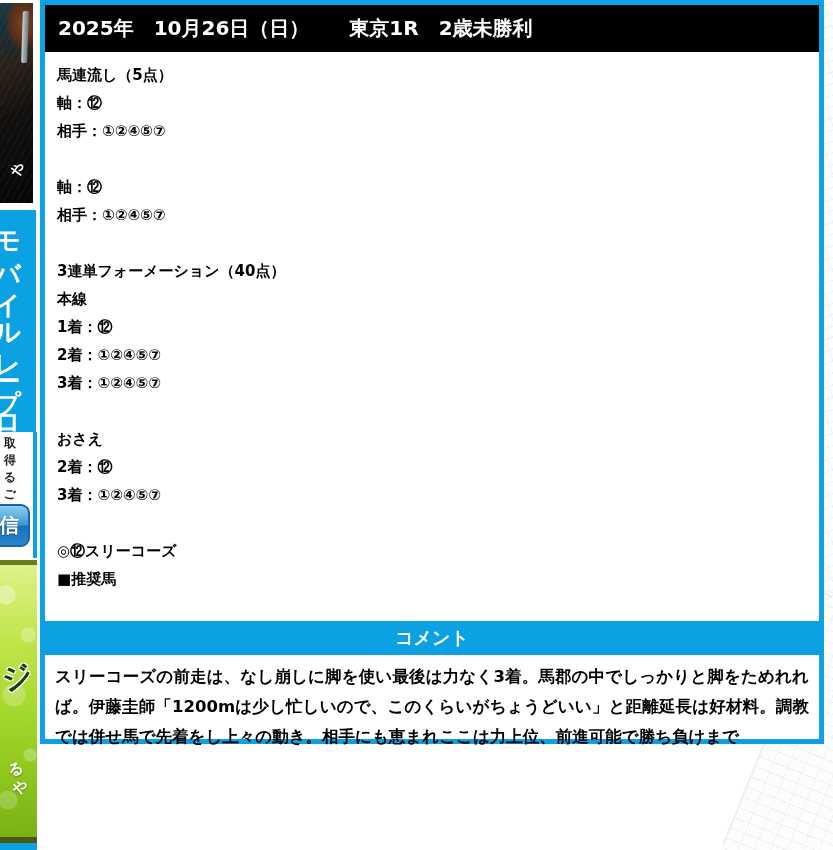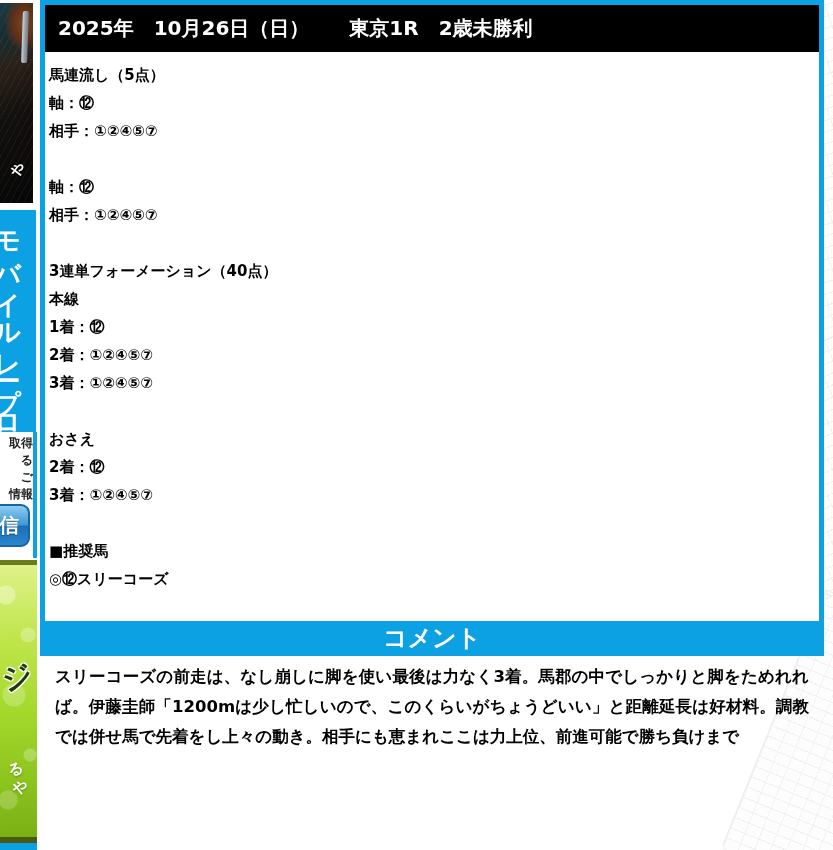--- a/index.html
+++ b/index.html
@@ -43,21 +43,21 @@
   .ad-cyan{position:absolute;left:0;top:210px;width:36px;height:222px;background:#0ba1e2;overflow:hidden;}
   .vtext{
     position:absolute;left:-5px;top:4px;
     writing-mode:vertical-rl;text-orientation:upright;
     color:#ffffff;font-size:26px;font-weight:bold;line-height:1;letter-spacing:1px;
   }
   .info-panel{
     position:absolute;left:0;top:432px;width:33px;height:126px;background:#ffffff;
     border-right:4px solid #0ba1e2;overflow:visible;
   }
-  .info-lines{padding-top:3px;text-align:right;padding-right:0;
+  .info-lines{padding-top:3px;text-align:right;padding-right:17px;
     font-size:12px;font-weight:bold;color:#222;line-height:17px;}
   .send-button{
     position:absolute;left:-12px;top:72px;width:42px;height:43px;
     border-radius:9px;border:2px solid #1565a8;box-sizing:border-box;
     background:linear-gradient(180deg,#8ecdf0 0%,#3e97d6 48%,#1a71b6 52%,#2b85cc 100%);
     color:#fff;font-size:20px;font-weight:bold;text-align:center;line-height:39px;
     text-shadow:0 1px 1px rgba(0,0,0,.4);
   }
   .ad-green{
     position:absolute;left:0;top:560px;width:37px;height:283px;overflow:hidden;
@@ -76,34 +76,34 @@
     text-shadow:-1px -1px 0 #fff,1px -1px 0 #fff,-1px 1px 0 #fff,1px 1px 0 #fff;
   }
   .g-bottom{
     position:absolute;left:6px;top:186px;font-size:15px;font-weight:bold;color:#ffffff;
     writing-mode:vertical-rl;text-orientation:upright;transform:rotate(-14deg);
     text-shadow:0 1px 2px rgba(40,90,0,.5);letter-spacing:2px;
   }
   .cyan-strip{position:absolute;left:0;top:843px;width:37px;height:7px;background:#0ba1e2;}
   
   .main-box{
-    position:absolute;left:40px;top:0;width:784px;height:656px;box-sizing:border-box;
+    position:absolute;left:40px;top:0;width:784px;height:744px;box-sizing:border-box;
     background:#ffffff;border:5px solid #0ba1e2;z-index:2;
   }
   .race-header{
     background:#000000;height:47px;line-height:47px;
     color:#ffffff;font-size:20px;font-weight:bold;padding-left:13px;
     white-space:nowrap;overflow:hidden;
   }
   .tips{padding-top:9px;font-size:15px;font-weight:bold;color:#000;}
   .tip-section{margin-bottom:28px;}
-  .tip-line{line-height:28px;padding-left:4px;white-space:nowrap;}
+  .tip-line{line-height:28px;padding-left:12px;white-space:nowrap;}
   .comment-bar{
     margin-top:14px;height:34px;line-height:34px;background:#0ba1e2;
-    color:#ffffff;font-size:24px;font-weight:bold;text-align:center;
+    color:#ffffff;font-size:18px;font-weight:bold;text-align:center;
     cursor:pointer;
   }
   .comment-body{
     margin:0;padding:7px 10px 0 10px;
     font-size:16.5px;font-weight:bold;color:#000;line-height:30px;
     text-align:justify;
   }
 </style>
 </head>
 <body>
@@ -161,22 +161,22 @@
       <div class="tip-line">1着：⑫</div>
       <div class="tip-line">2着：①②④⑤⑦</div>
       <div class="tip-line">3着：①②④⑤⑦</div>
     </section>
     <section class="tip-section">
       <div class="tip-line">おさえ</div>
       <div class="tip-line">2着：⑫</div>
       <div class="tip-line">3着：①②④⑤⑦</div>
     </section>
     <section class="tip-section">
+      <div class="tip-line">◎⑫スリーコーズ</div>
       <div class="tip-line">■推奨馬</div>
-      <div class="tip-line">◎⑫スリーコーズ</div>
     </section>
   </div>
 
   <div class="comment-bar">
     <span>コメント</span>
   </div>
 
   <p class="comment-body">スリーコーズの前走は、なし崩しに脚を使い最後は力なく3着。馬郡の中でしっかりと脚をためれれば。伊藤圭師「1200mは少し忙しいので、このくらいがちょうどいい」と距離延長は好材料。調教では併せ馬で先着をし上々の動き。相手にも恵まれここは力上位、前進可能で勝ち負けまで</p>
 </main>
 

